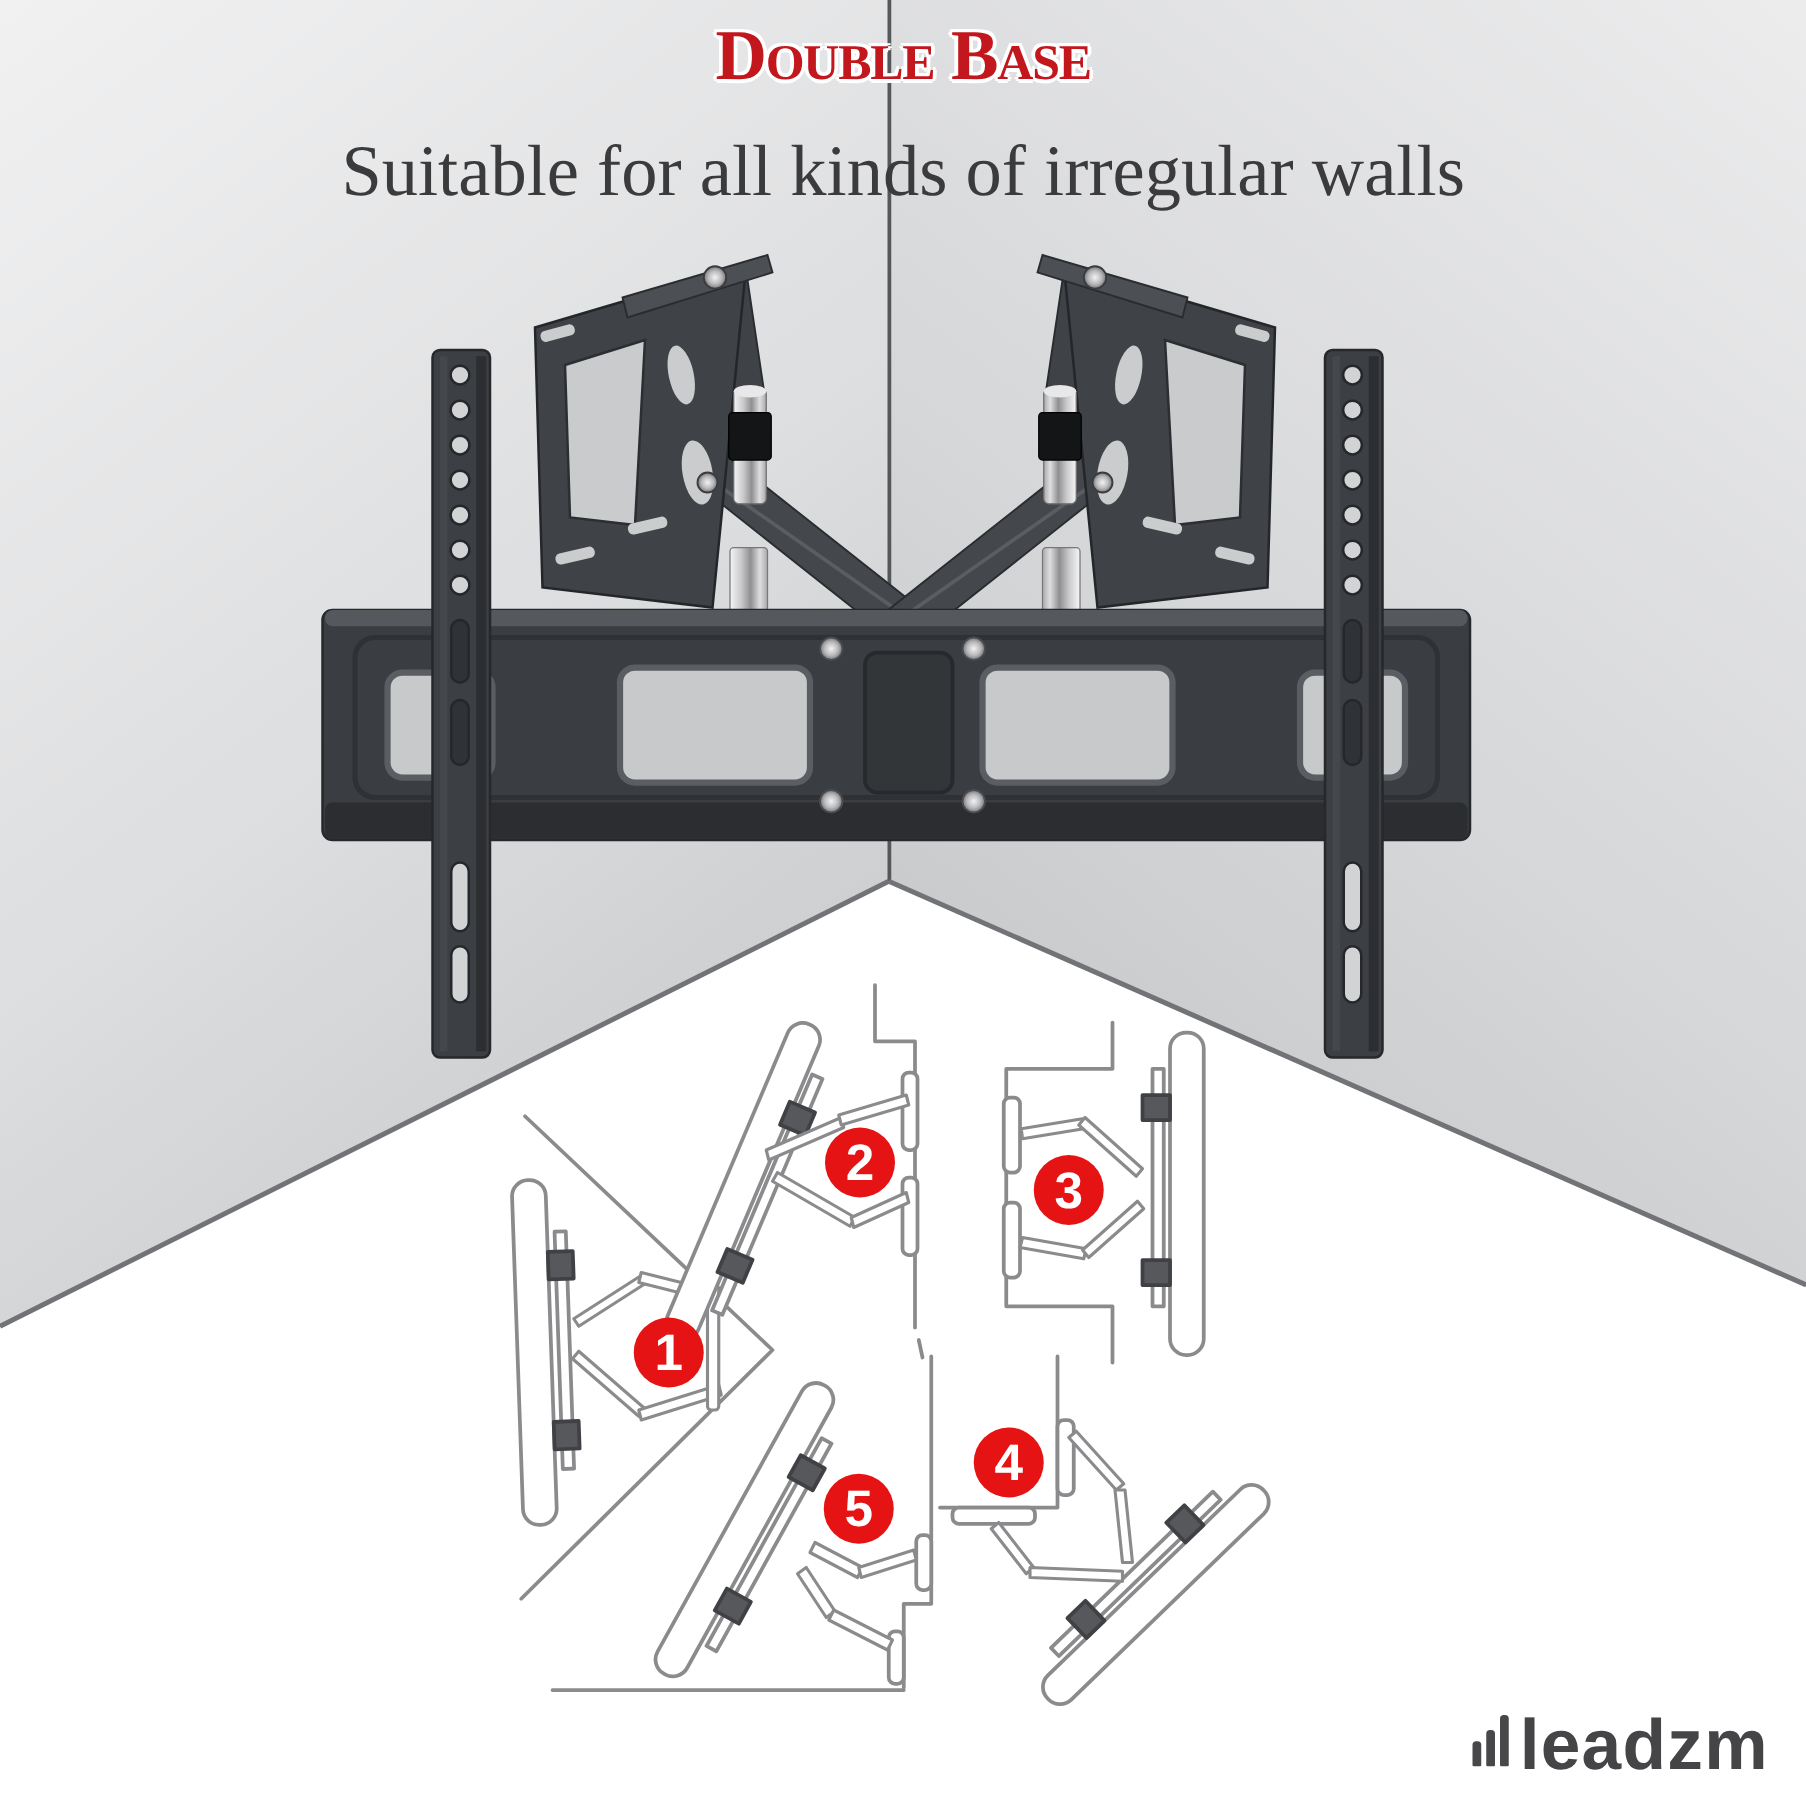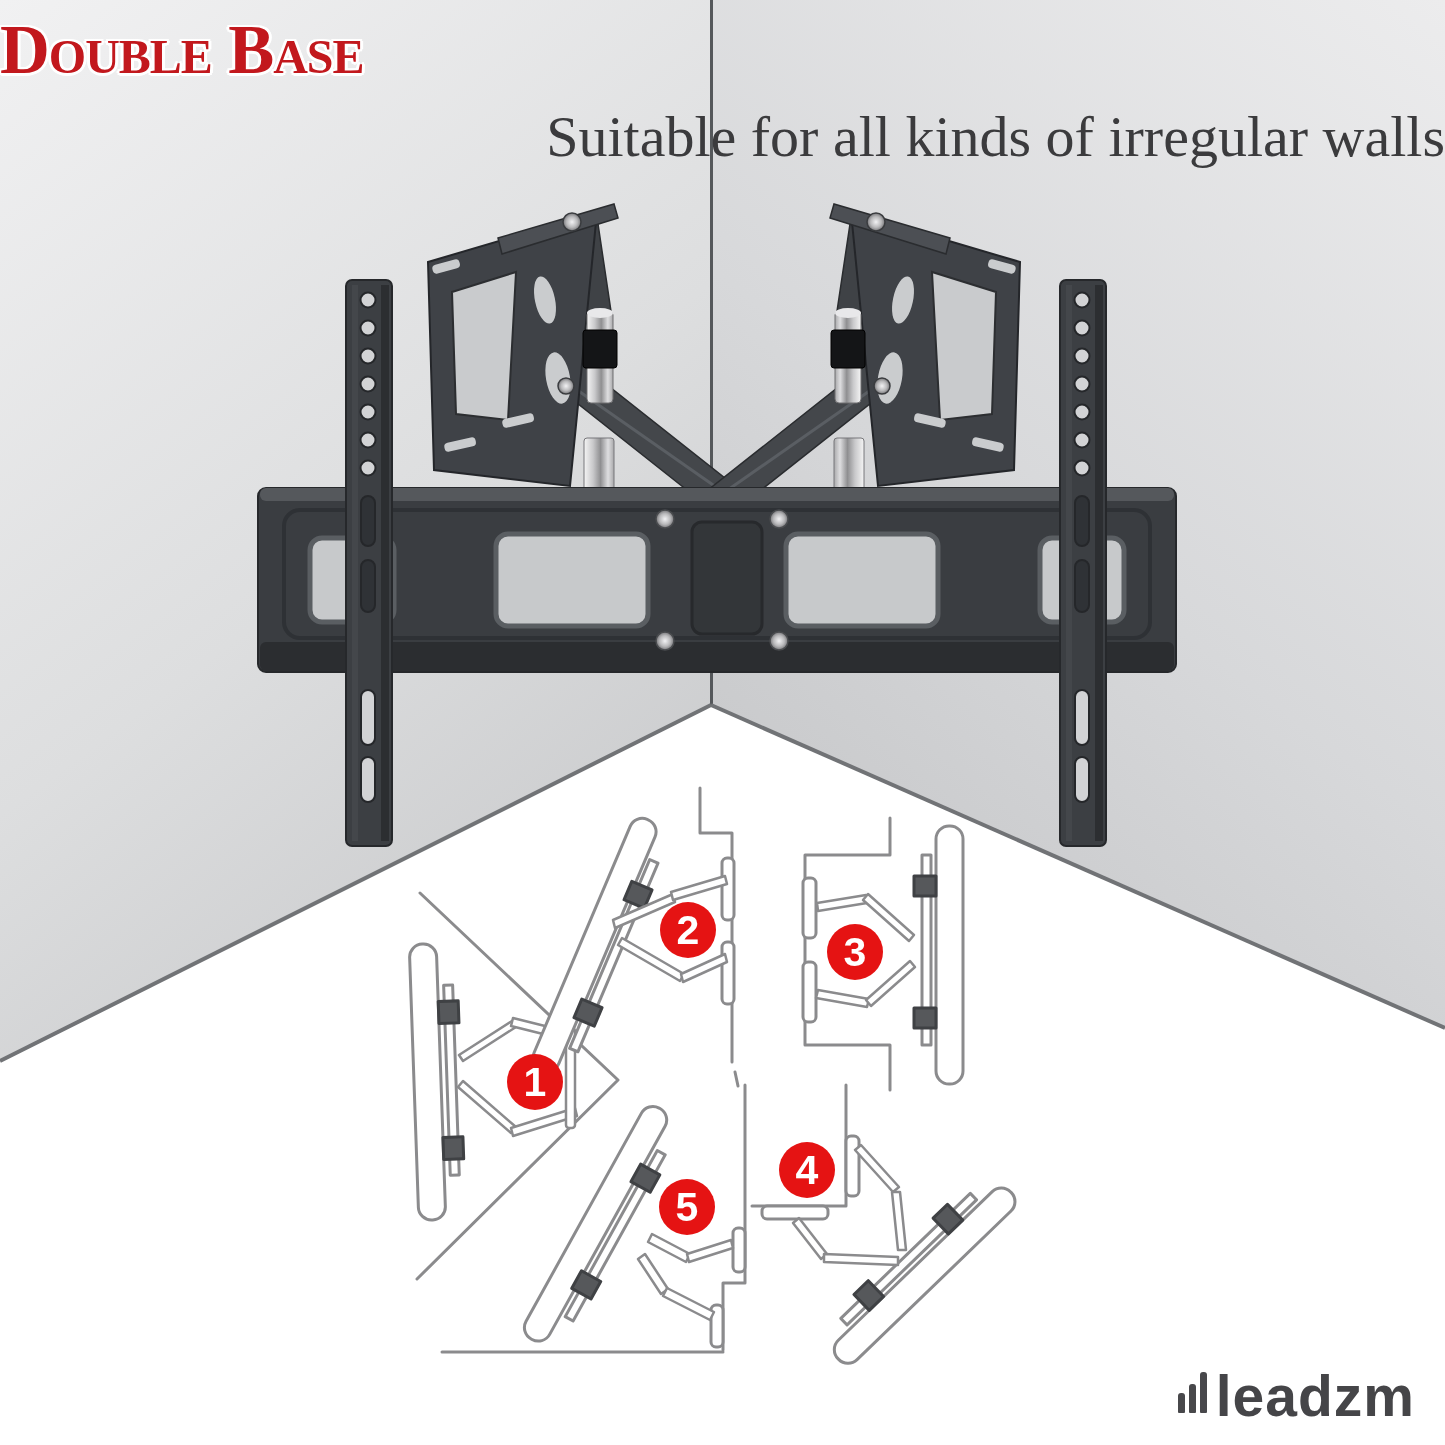--- a/index.html
+++ b/index.html
@@ -1,23 +1,23 @@
 <!DOCTYPE html>
 <html><head>
 <meta charset="utf-8">
 <style>
   html,body{margin:0;padding:0;background:#ffffff;}
   .stage{position:relative;width:1445px;height:1445px;overflow:hidden;background:#ffffff;
          font-family:"Liberation Serif", serif;}
   .stage svg{position:absolute;left:0;top:0;}
-  .page-title{position:absolute;top:16px;left:0;width:100%;
+  .page-title{position:absolute;top:16px;left:0;width:100%;text-align:center;
     font-family:"Liberation Serif", serif;font-weight:bold;font-variant:small-caps;
-    font-size:69px;letter-spacing:-1px;color:#c2181d;line-height:1.0;
+    font-size:57px;letter-spacing:-1px;color:#c2181d;line-height:1.0;
     text-shadow:-2px -2px 0 #fff,2px -2px 0 #fff,-2px 2px 0 #fff,2px 2px 0 #fff,0 3px 0 #fff,3px 0 0 #fff,-3px 0 0 #fff;}
-  .subtitle{position:absolute;top:104px;left:0;width:100%;text-align:right;
+  .subtitle{position:absolute;top:104px;left:0;width:100%;text-align:center;
     font-family:"Liberation Serif", serif;font-size:58px;color:#3b3b3d;letter-spacing:0px;line-height:1.15;}
   .badge{position:absolute;width:56px;height:56px;border-radius:50%;background:#e51313;
     color:#ffffff;font-family:"Liberation Sans", sans-serif;font-weight:bold;font-size:41px;
     display:flex;align-items:center;justify-content:center;line-height:1;}
   .logo{position:absolute;right:30px;bottom:20px;display:flex;align-items:flex-end;margin-top:36px;}
   .logo .bars{display:flex;align-items:flex-end;margin-right:5px;margin-bottom:12px;}
   .logo .bar{width:7px;background:#48484b;border-radius:3px 3px 1px 1px;margin-right:4px;}
   .logo .bar.b1{height:20px;} .logo .bar.b2{height:29px;} .logo .bar.b3{height:41px;}
   .logo .brand-text{font-family:"Liberation Sans", sans-serif;font-weight:bold;font-size:57px;
     color:#454548;letter-spacing:1px;line-height:1;}

